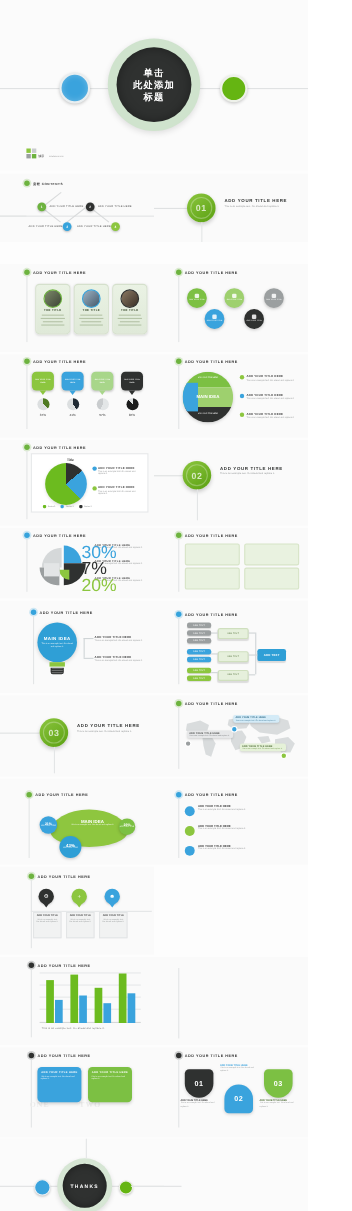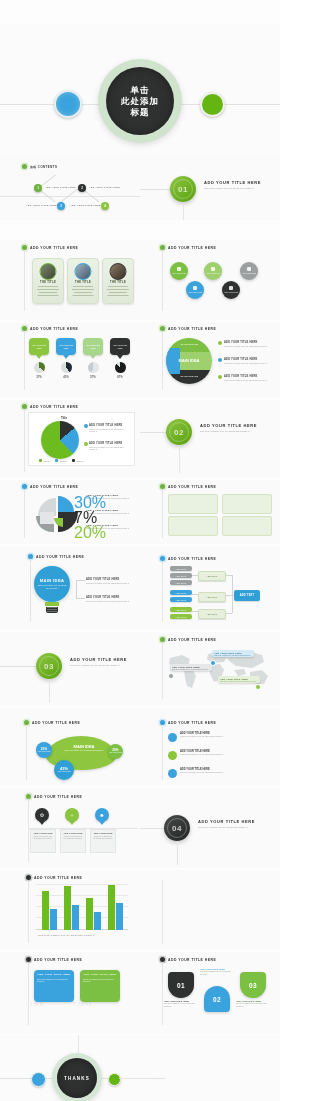--- a/index.html
+++ b/index.html
@@ -21,21 +21,21 @@
   .hdr .dot.blue{background:#36a3dc;box-shadow:0 0 0 1.5px rgba(54,163,220,.22);}
   .hdr .dot.dark{background:#2f3130;box-shadow:0 0 0 1.5px rgba(47,49,48,.22);}
   .hdr .txt{font-size:3.4px;font-weight:bold;letter-spacing:.5px;color:#333;white-space:nowrap;}
 
   
   .guide{position:absolute;background:#e3e5e6;}
   .guide.h{height:1px;}
   .guide.v{width:1px;}
 
   
-  #s-title{top:0;height:155px;background:#fbfbfb;margin-top:24px;}
+  #s-title{top:0;height:155px;background:#fbfbfb;}
   .title-line{position:absolute;top:80px;left:0;width:280px;height:1px;background:#e0e2e3;}
   .title-ring{position:absolute;left:98px;top:35px;width:84px;height:84px;border-radius:50%;
       background:#cfe3cd;box-shadow:0 2px 6px rgba(0,0,0,.12);}
   .title-core{position:absolute;left:8px;top:8px;width:68px;height:68px;border-radius:50%;
       background:#2f3130;display:flex;flex-direction:column;align-items:center;justify-content:center;
       box-shadow:inset 0 0 10px rgba(0,0,0,.35);}
   .title-core span{color:#fff;font-size:8.5px;line-height:11px;letter-spacing:1px;font-weight:bold;}
   .dot-blue-lg{position:absolute;left:54px;top:66px;width:24px;height:24px;border-radius:50%;
       background:#3aa3dd;box-shadow:0 1px 3px rgba(0,0,0,.22), inset 0 0 6px rgba(255,255,255,.25);
       border:2px solid #e9eef0;}
@@ -730,29 +730,20 @@
           <u>☻</u>
         </div>
       <div class="tip" style="border-top:4px solid #3aa3dd"></div>
     </div>
     <div class="ribbon" style="left:90px;top:41px;height:22px">
       <div class="rt">ADD YOUR TITLE</div>
       <div class="rb">This is an example text. Go ahead and replace it.</div>
     </div>
   </div>
 
-  <div class="slide half-r" style="top:788px;height:80px">
-    <div class="sec-line" style="left:0;top:40px;width:24px"></div>
-    <div class="sec-ring dark" style="left:24px;top:27px">
-      <span class="num">04</span>
-    </div>
-    <div class="sec-title" style="left:58px;top:31px">ADD YOUR TITLE HERE</div>
-    <div class="sec-body" style="left:58px;top:38px;width:60px">This is an example text. Go ahead and replace it.</div>
-    <div class="guide v" style="left:37px;top:53px;height:24px"></div>
-  </div>
 
   <div class="slide half-l" style="top:870px;height:80px">
     <div class="hdr" style="left:26px;top:5px">
       <span class="dot dark"></span>
       <span class="txt">ADD YOUR TITLE HERE</span>
     </div>
     <div class="guide v" style="left:28px;top:11px;height:62px"></div>
 
     <div class="chart" style="left:36px;top:14px;width:92px;height:46px">
       <div class="grid" style="top:0"></div>

